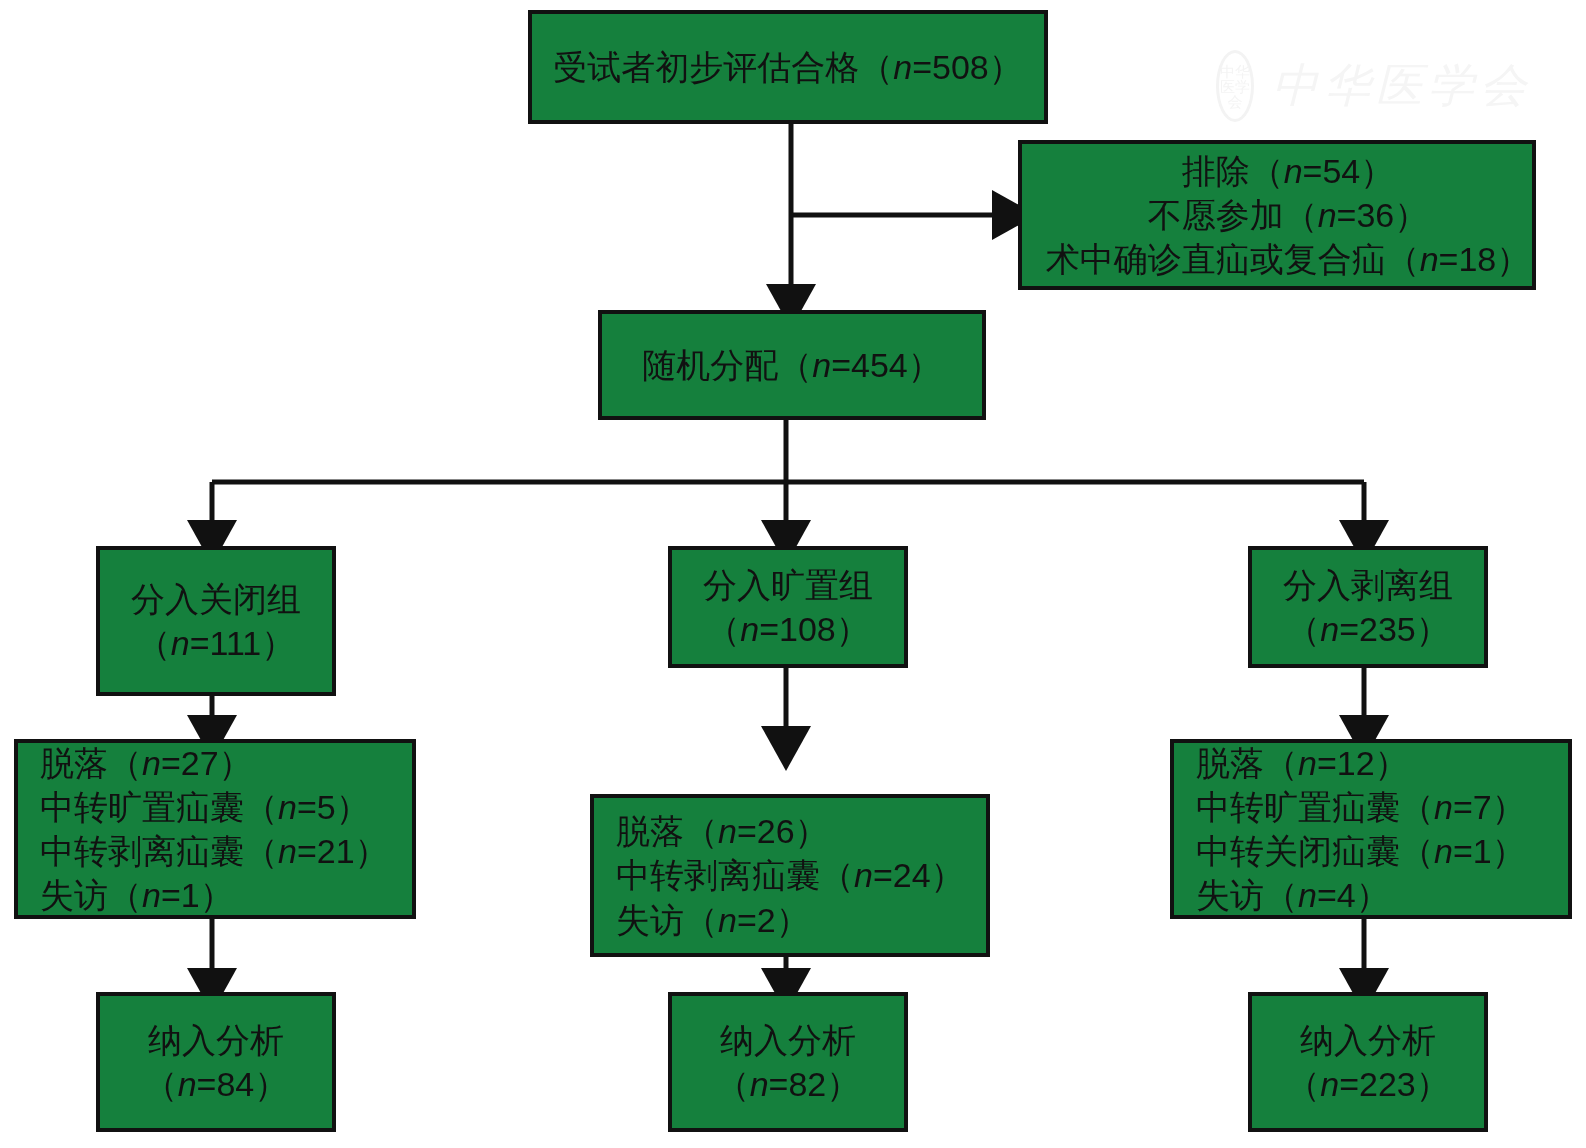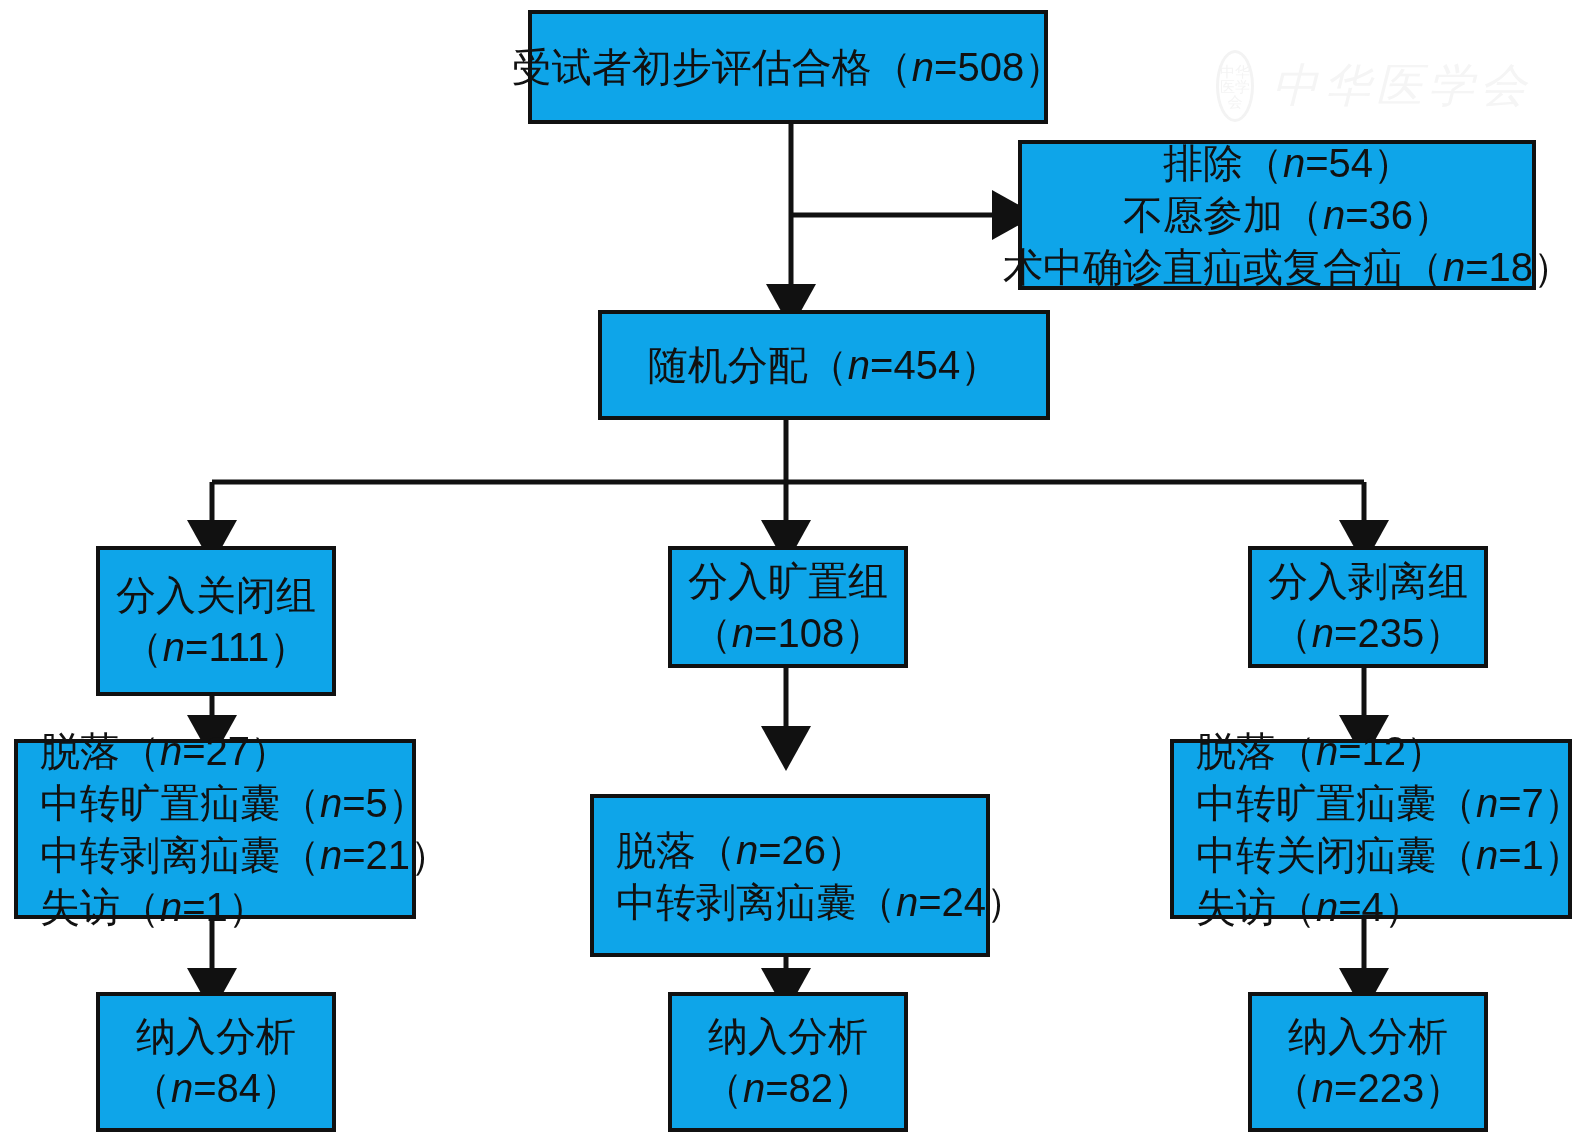--- a/index.html
+++ b/index.html
@@ -22,25 +22,25 @@
     left: 0;
     top: 0;
     width: 1586px;
     height: 1148px;
     pointer-events: none;
   }
   .node {
     position: absolute;
     box-sizing: border-box;
     border: 4px solid #111111;
-    background: #0ea5e9;
+    background: #15803d;
     display: flex;
     flex-direction: column;
     justify-content: center;
-    font-size: 40px;
+    font-size: 34px;
     line-height: 1.30;
     color: #111111;
     letter-spacing: 0px;
   }
   .node.center {
     align-items: center;
     text-align: center;
   }
   .node.left {
     align-items: flex-start;
@@ -54,21 +54,21 @@
   .nv {
     font-style: normal;
   }
   .nv i {
     font-style: italic;
   }
 
   
   #node-screened   { left: 528px;  top: 10px;   width: 520px; height: 114px; }
   #node-excluded   { left: 1018px; top: 140px;  width: 518px; height: 150px; align-items: center; }
-  #node-random     { left: 598px;  top: 310px;  width: 452px; height: 110px; }
+  #node-random     { left: 598px;  top: 310px;  width: 388px; height: 110px; }
 
   #node-group-a    { left: 96px;   top: 546px;  width: 240px; height: 150px; }
   #node-group-b    { left: 668px;  top: 546px;  width: 240px; height: 122px; }
   #node-group-c    { left: 1248px; top: 546px;  width: 240px; height: 122px; }
 
   #node-drop-a     { left: 14px;   top: 739px;  width: 402px; height: 180px; }
   #node-drop-b     { left: 590px;  top: 794px;  width: 400px; height: 163px; }
   #node-drop-c     { left: 1170px; top: 739px;  width: 402px; height: 180px; }
 
   #node-analyzed-a { left: 96px;   top: 992px;  width: 240px; height: 140px; }
@@ -180,20 +180,21 @@
   <div class="node left" id="node-drop-a">
     <span class="line nv">脱落（<i>n</i>=27）</span>
     <span class="line nv">中转旷置疝囊（<i>n</i>=5）</span>
     <span class="line nv">中转剥离疝囊（<i>n</i>=21）</span>
     <span class="line nv">失访（<i>n</i>=1）</span>
   </div>
 
   <div class="node left" id="node-drop-b">
     <span class="line nv">脱落（<i>n</i>=26）</span>
     <span class="line nv">中转剥离疝囊（<i>n</i>=24）</span>
+    <span class="line nv">失访（<i>n</i>=2）</span>
   </div>
 
   <div class="node left" id="node-drop-c">
     <span class="line nv">脱落（<i>n</i>=12）</span>
     <span class="line nv">中转旷置疝囊（<i>n</i>=7）</span>
     <span class="line nv">中转关闭疝囊（<i>n</i>=1）</span>
     <span class="line nv">失访（<i>n</i>=4）</span>
   </div>
 
   <div class="node center" id="node-analyzed-a">

